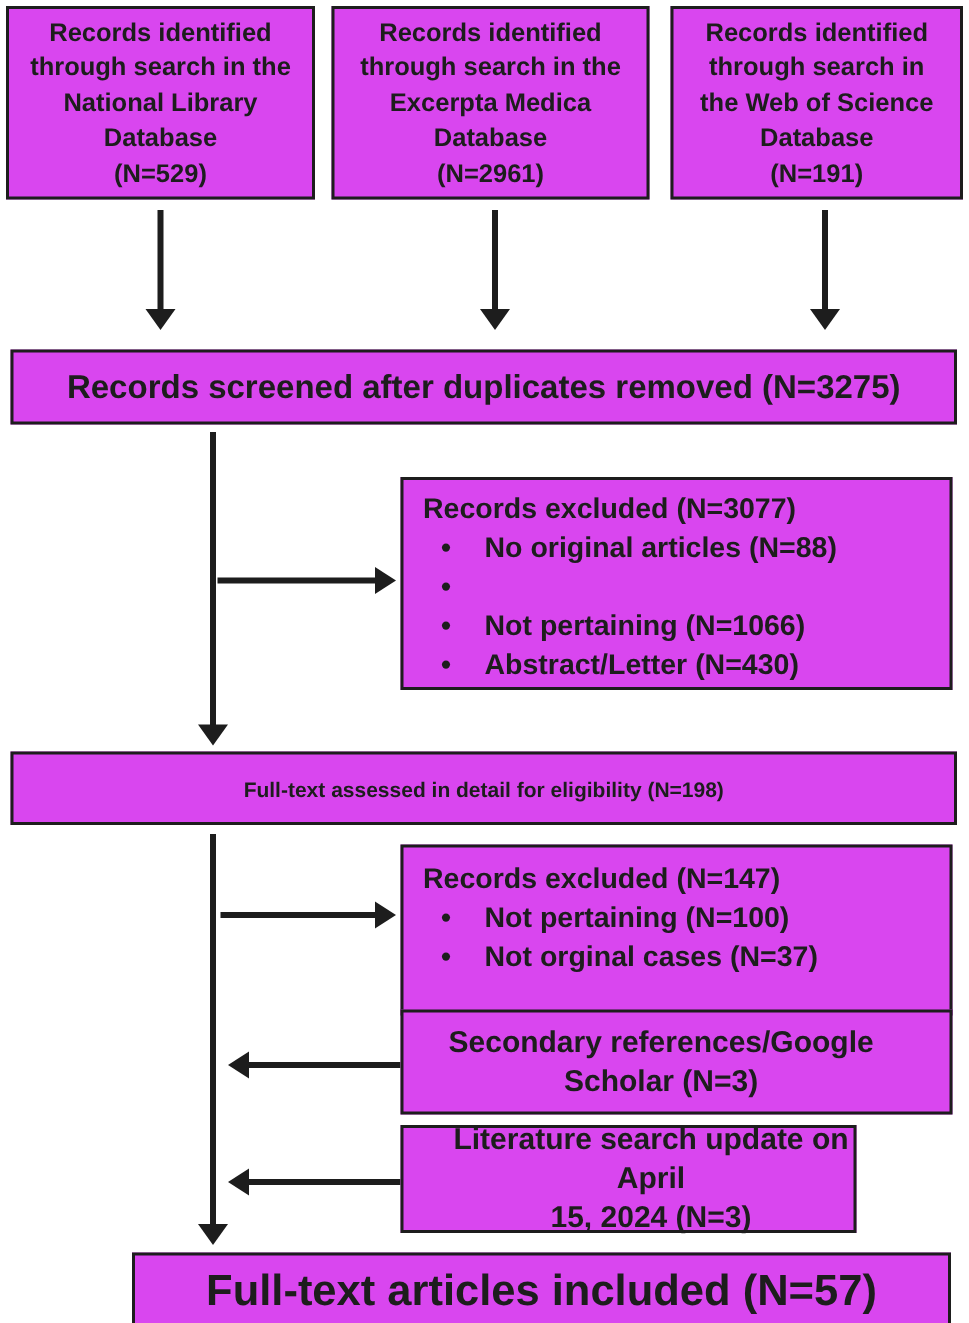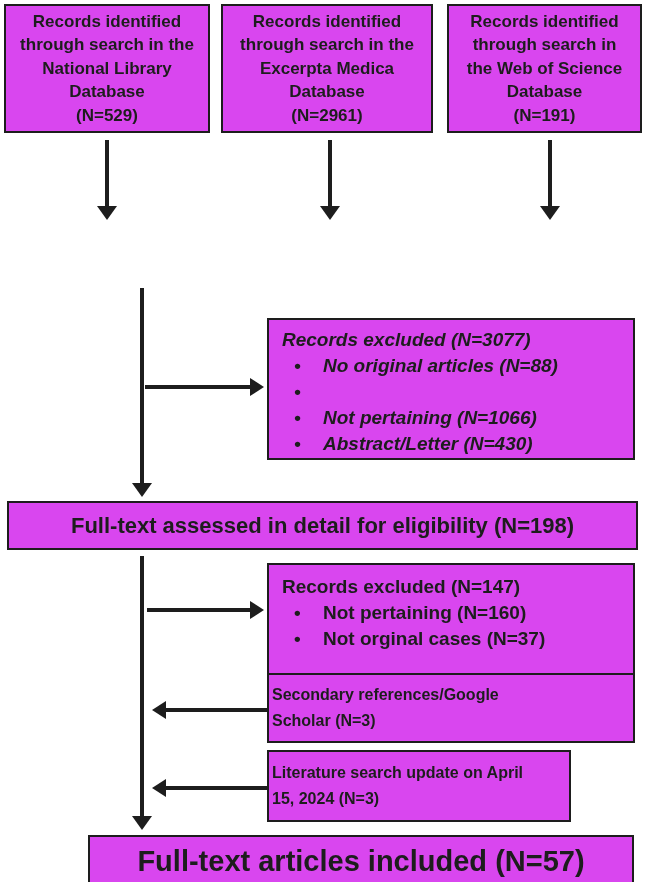--- a/index.html
+++ b/index.html
@@ -27,40 +27,40 @@
     font-weight: bold;
     color: #1d1d1d;
   }
   .multiline { white-space: pre-line; }
   .src { font-size: 17px; line-height: 1.38; text-align: center; }
   #src-a { left: 4px;   top: 4px; width: 206px; height: 129px; }
   #src-b { left: 221px; top: 4px; width: 212px; height: 129px; }
   #src-c { left: 447px; top: 4px; width: 195px; height: 129px; }
 
   #screened { left: 7px;  top: 233px; width: 631px; height: 50px; font-size: 22px; }
-  #fulltext { left: 7px;  top: 501px; width: 631px; height: 49px; font-size: 22px; }
+  #fulltext { left: 7px;  top: 501px; width: 631px; height: 49px; font-size: 14px; }
   #included { left: 47px; top: 835px; width: 546px; height: 52px; font-size: 29px; margin-left: 41px; }
 
   .excl {
     display: block;
     text-align: left;
     font-size: 19px;
     line-height: 26px;
     padding: 7px 4px 0 13px;
   }
-  #excl-1 { left: 267px; top: 318px; width: 368px; height: 142px; font-style: italic; }
+  #excl-1 { left: 267px; top: 318px; width: 368px; height: 142px; }
   #excl-2 { left: 267px; top: 563px; width: 368px; height: 114px; padding-top: 9px; }
   .bullet-row { display: flex; margin-left: 12px; white-space: nowrap; }
   .bullet-glyph { width: 29px; flex: 0 0 29px; }
 
   .side {
-    text-align: left;
+    text-align: center;
     justify-content: flex-start;
-    padding-left: 3px;
-    font-size: 16px;
+    padding-left: 30px;
+    font-size: 20px;
     line-height: 26px;
   }
   #secondary  { left: 267px; top: 673px; width: 368px; height: 70px; }
   #literature { left: 267px; top: 750px; width: 304px; height: 72px; }
 
   
   .arrow-v { position: absolute; width: 20px; }
   .arrow-v .shaft {
     position: absolute; left: 50%; margin-left: -2px;
     top: 0; bottom: 13px; width: 4px; background: #1d1d1d;
@@ -135,20 +135,23 @@
   </div>
   <div class="arrow-v" id="arr-src-b">
     <div class="shaft"></div>
     <div class="head"></div>
   </div>
   <div class="arrow-v" id="arr-src-c">
     <div class="shaft"></div>
     <div class="head"></div>
   </div>
 
+  <div class="box" id="screened">
+    <span>Records screened after duplicates removed (N=3275)</span>
+  </div>
 
   <div class="arrow-v" id="arr-screened-fulltext">
     <div class="shaft"></div>
     <div class="head"></div>
   </div>
   <div class="arrow-h dir-right" id="arr-to-excl-1">
     <div class="shaft"></div>
     <div class="head"></div>
   </div>
 
@@ -189,21 +192,21 @@
   </div>
   <div class="arrow-h dir-left" id="arr-from-literature">
     <div class="shaft"></div>
     <div class="head"></div>
   </div>
 
   <div class="box excl" id="excl-2">
     <div>Records excluded (N=147)</div>
     <div class="bullet-row">
       <span class="bullet-glyph">•</span>
-      <span>Not pertaining (N=160)</span>
+      <span>Not pertaining (N=100)</span>
     </div>
     <div class="bullet-row">
       <span class="bullet-glyph">•</span>
       <span>Not orginal cases (N=37)</span>
     </div>
   </div>
 
   <div class="box side" id="secondary">
     <span class="multiline">Secondary references/Google
 Scholar (N=3)</span>

